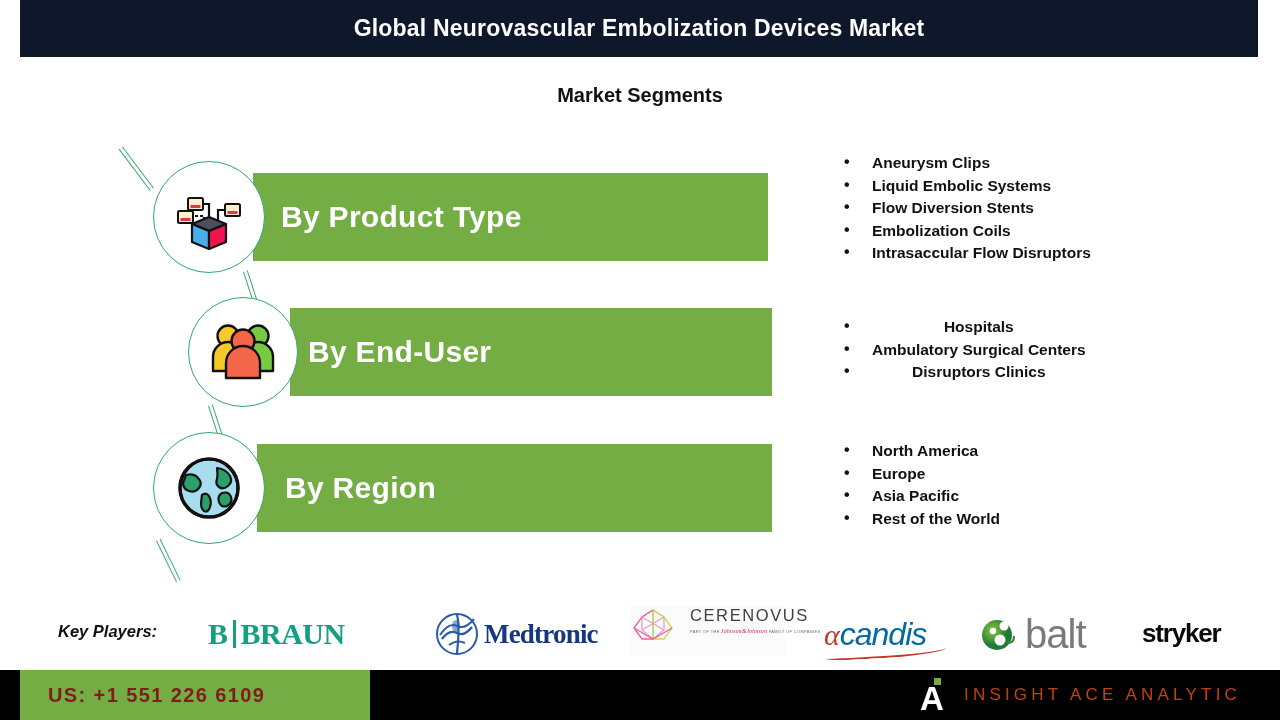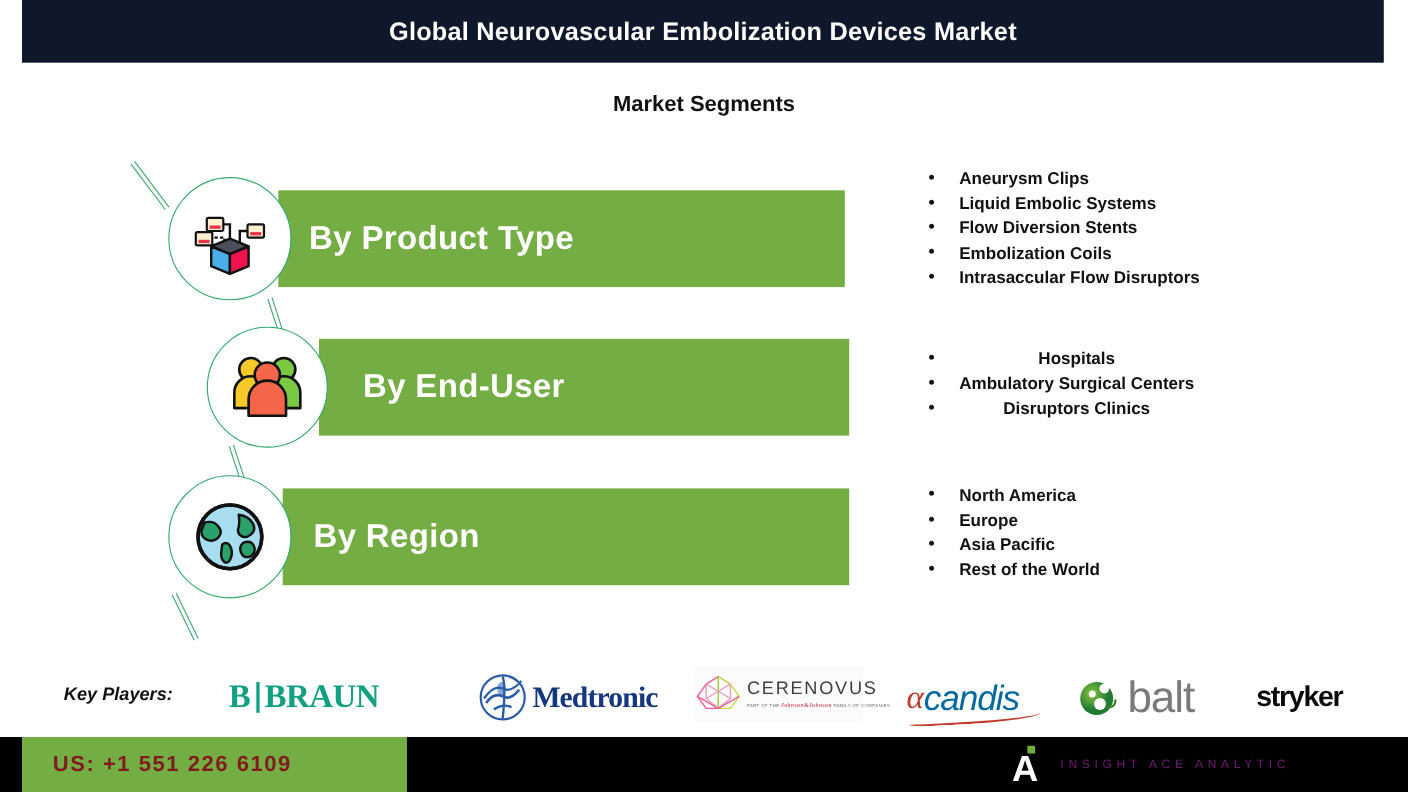--- a/index.html
+++ b/index.html
@@ -44,21 +44,21 @@
     display: flex; align-items: center; justify-content: center;
     z-index: 3;
   }
 
   
   #bar-product  { left: 253px; top: 173px; width: 515px; height: 88px; }
   #bar-product .seg-bar-label { margin-left: 28px; }
   #circle-product { left: 153px; top: 161px; width: 112px; height: 112px; }
 
   #bar-enduser  { left: 290px; top: 308px; width: 482px; height: 88px; }
-  #bar-enduser .seg-bar-label { margin-left: 40px; }
+  #bar-enduser .seg-bar-label { margin-left: 18px; }
   #circle-enduser { left: 188px; top: 297px; width: 110px; height: 110px; }
 
   #bar-region   { left: 257px; top: 444px; width: 515px; height: 88px; }
   #bar-region .seg-bar-label { margin-left: 28px; }
   #circle-region { left: 153px; top: 432px; width: 112px; height: 112px; }
 
   
   .dline {
     position: absolute; width: 0; border-left: 1.2px solid #3aa86c;
     border-right: 1.2px solid #3aa86c; box-sizing: content-box;
@@ -98,21 +98,21 @@
                 font-family: "Liberation Serif", serif; }
   .bbraun-bar { display:inline-block; width: 3px; height: 28px; background: #12a082; margin: 0 5px; }
 
   
   #logo-medtronic { left: 434px; top: 611px; }
   .medtronic-txt { color: #14377d; font-size: 27px; font-weight: bold; letter-spacing: -0.8px;
                    font-family: "Liberation Serif", serif; margin-left: 4px; }
 
   
   #logo-cerenovus { left: 630px; top: 606px; width: 155px; height: 50px; background: #fbfbfb;
-                    display: flex; align-items: center; }
+                    display: flex; align-items: flex-start; gap: 11px; }
   .cerenovus-col { display: flex; flex-direction: column; margin-left: 3px; }
   .cerenovus-txt { color: #3f3f3f; font-size: 16.5px; letter-spacing: 1.6px; }
   .cerenovus-sub { color: #6a6a6a; font-size: 3.9px; letter-spacing: .4px; margin-top: 3px; white-space: nowrap; }
   .jnj { color: #c8102e; font-family: "Liberation Serif", serif; font-style: italic; font-size: 5.4px; }
 
   
   #logo-acandis { left: 824px; top: 616px; }
   .acandis-a { color: #c0392b; font-size: 30px; font-style: italic;
                font-family: "Liberation Serif", serif; }
   .acandis-txt { color: #0369a1; font-size: 32px; font-style: italic; letter-spacing: -1px; }
@@ -141,21 +141,21 @@
     white-space: nowrap;
   }
   .brand-wrap { position: absolute; left: 920px; top: 670px; height: 50px;
                 display: flex; align-items: center; }
   .brand-mark { position: relative; width: 26px; height: 38px; margin-right: 18px; }
   .brand-a {
     color: #ffffff; font-size: 33px; font-weight: bold; line-height: 33px;
     font-family: "Liberation Sans", sans-serif; position: absolute; left: 0; top: 6px;
   }
   .brand-dot { position: absolute; left: 14px; top: 2px; width: 7px; height: 7px; background: #74ad43; }
-  .brand-txt { color: #701a75; font-size: 11px; letter-spacing: 4.2px; white-space: nowrap; }
+  .brand-txt { color: #c2410c; font-size: 17px; letter-spacing: 4.2px; white-space: nowrap; }
 
   svg { display: block; }
 </style>
 </head>
 <body>
 
 <div id="stage">
 
   <div class="header-bar">
     <div class="header-title">Global Neurovascular Embolization Devices Market</div>

